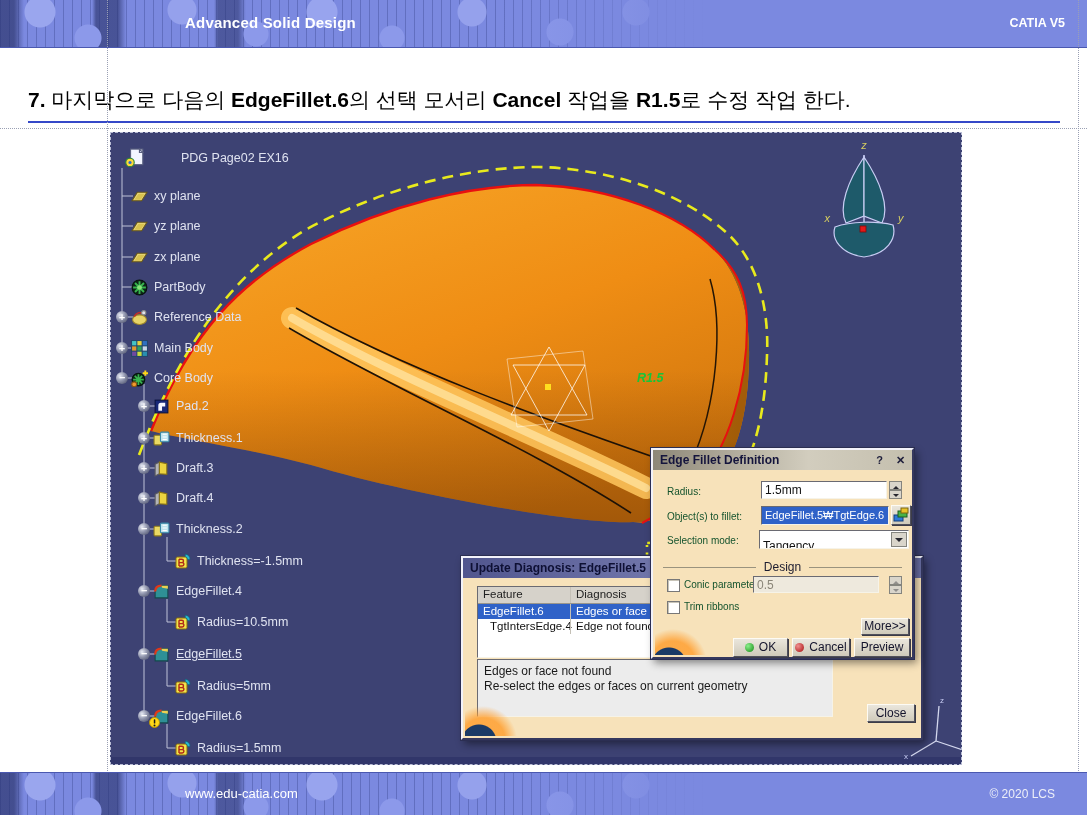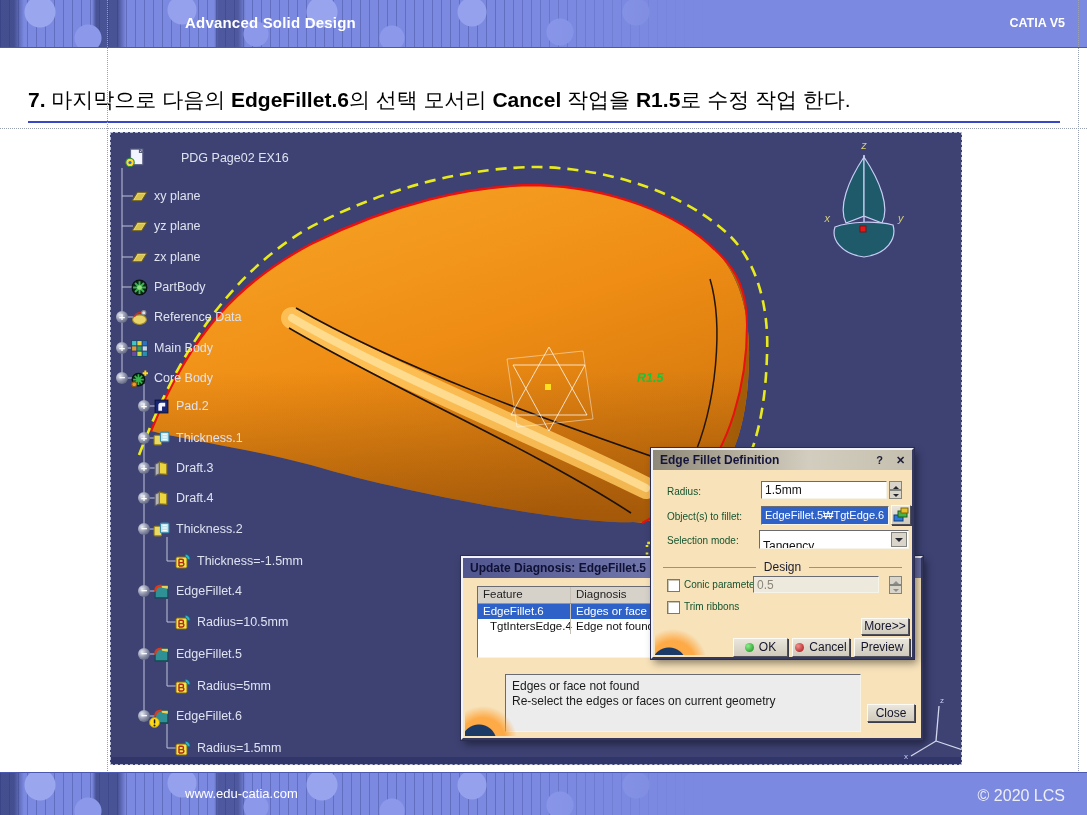--- a/index.html
+++ b/index.html
@@ -19,42 +19,42 @@
       radial-gradient(circle at 472px 12px,#95a1ec 0 14px,rgba(0,0,0,0) 15px),
       radial-gradient(circle at 560px 32px,#8c99ea 0 13px,rgba(0,0,0,0) 14px),
       radial-gradient(circle at 636px 12px,#95a1ec 0 13px,rgba(0,0,0,0) 14px),
       repeating-linear-gradient(90deg,rgba(38,50,118,.30) 0 1px,rgba(0,0,0,0) 1px 9px),
       linear-gradient(90deg,rgba(22,30,78,.55) 0 14px,rgba(22,30,78,0) 24px 92px,rgba(22,30,78,.5) 96px 118px,rgba(22,30,78,0) 126px 214px,rgba(22,30,78,.45) 218px 238px,rgba(22,30,78,0) 246px);}
   .header{top:0;height:47px;border-bottom:1px solid #4a58b0;}
   .footer{top:772px;height:43px;border-top:1px solid #4a58b0;}
   .hdr-title{position:absolute;left:185px;top:14px;color:#fff;font-size:15px;font-weight:700;letter-spacing:.2px;}
   .hdr-brand{position:absolute;right:22px;top:16px;color:#fff;font-size:12.5px;font-weight:700;}
   .ftr-site{position:absolute;left:185px;top:13px;color:#fff;font-size:13px;}
-  .ftr-copy{position:absolute;right:22px;top:14px;color:#edeff8;font-size:16px;}
+  .ftr-copy{position:absolute;right:32px;top:14px;color:#edeff8;font-size:12px;}
   
   .instruction{position:absolute;left:28px;top:86px;width:1040px;font-size:21px;color:#000;white-space:nowrap;}
   .instruction b{font-weight:700;}
   .underline{position:absolute;left:28px;top:121px;width:1032px;height:0;border-top:2px solid #3448c8;}
   .guide-h{position:absolute;left:0;top:128px;width:1087px;border-top:1px dotted #9aa0b4;}
   .guide-v{position:absolute;left:107px;top:0;height:815px;border-left:1px dotted #9aa0b4;}
   .guide-v2{position:absolute;left:1078px;top:0;height:815px;border-left:1px dotted #9aa0b4;}
   
   .viewport{position:absolute;left:110px;top:132px;width:852px;height:633px;background:#3d4273;
             border:1px dashed #b8bcd4;box-sizing:border-box;}
   .vp-bottomstrip{position:absolute;left:0;bottom:0;width:100%;height:7px;background:#31366a;}
   .scene{position:absolute;left:0;top:0;z-index:1;}
   .tlines{position:absolute;left:0;top:0;z-index:2;}
   
   .trow{position:absolute;height:20px;display:flex;align-items:center;gap:6px;z-index:3;cursor:default;}
   .l0{left:20px;} .l1{left:42px;} .l2{left:64px;} .lroot{left:14px;gap:36px;}
   .tico{width:17px;height:17px;flex:0 0 auto;position:relative;}
   .tico-root{width:20px;height:20px;}
   .tico-sm{width:16px;height:16px;}
   .tlabel{font-size:12.5px;color:#dfe2f0;white-space:nowrap;}
-  .tlabel.u{text-align:center;}
+  .tlabel.u{text-decoration:underline;text-align:center;}
   .ball{position:absolute;width:12px;height:12px;border-radius:50%;z-index:4;
         background:radial-gradient(circle at 4px 4px,#e8ebf5,#8f94ac 45%,#3f445e);
         color:#fff;font:700 10px/12px "DejaVu Sans Mono",monospace;text-align:center;}
   .iconwrap{position:relative;flex:0 0 auto;line-height:0;}
   .warnbadge{position:absolute;left:-4px;bottom:-3px;width:11px;height:11px;}
   .fillet-r-label{position:absolute;left:526px;top:238px;z-index:3;color:#17c53a;font:italic 700 12.5px "Liberation Sans",sans-serif;}
   
   .dlg{position:absolute;box-sizing:border-box;background:#f7e2ba;
        border:2px solid;border-color:#f2f2fa #35385e #35385e #f2f2fa;
        box-shadow:0 0 0 1px #2b2e52,3px 4px 8px rgba(0,0,0,.45);}
@@ -100,23 +100,23 @@
   
   .tbl{position:absolute;left:14px;top:28px;width:356px;height:72px;background:#fff;
        border:1px solid;border-color:#6a6a72 #f6f3e8 #f6f3e8 #6a6a72;box-sizing:border-box;overflow:hidden;}
   .tbl-hdr{display:flex;height:16px;background:#d6d2ca;border-bottom:1px solid #9a968c;
            font-size:11.5px;color:#222;}
   .tbl-row{display:flex;height:15px;font-size:11.5px;color:#111;white-space:nowrap;}
   .tbl-row.sel{background:#2f62c8;color:#fff;}
   .c1{width:92px;flex:0 0 auto;padding:1px 0 0 5px;box-sizing:border-box;}
   .c2{flex:1;padding:1px 0 0 5px;border-left:1px solid #c4c0b6;box-sizing:border-box;}
   .c1.ind{padding-left:12px;}
-  .msgbox{position:absolute;left:14px;top:116px;width:356px;height:58px;background:#ececec;
+  .msgbox{position:absolute;left:14px;top:101px;width:356px;height:58px;background:#ececec;
           border:1px solid;border-color:#6a6a72 #f6f3e8 #f6f3e8 #6a6a72;box-sizing:border-box;
-          font-size:12px;color:#1a1a1a;padding:4px 6px;line-height:15px;margin-left:28px;}
+          font-size:12px;color:#1a1a1a;padding:4px 6px;line-height:15px;}
 </style>
 </head>
 <body>
 
 <div class="page">
 
   <div class="banner header">
     <span class="hdr-title">Advanced Solid Design</span>
     <span class="hdr-brand">CATIA V5</span>
   </div>

